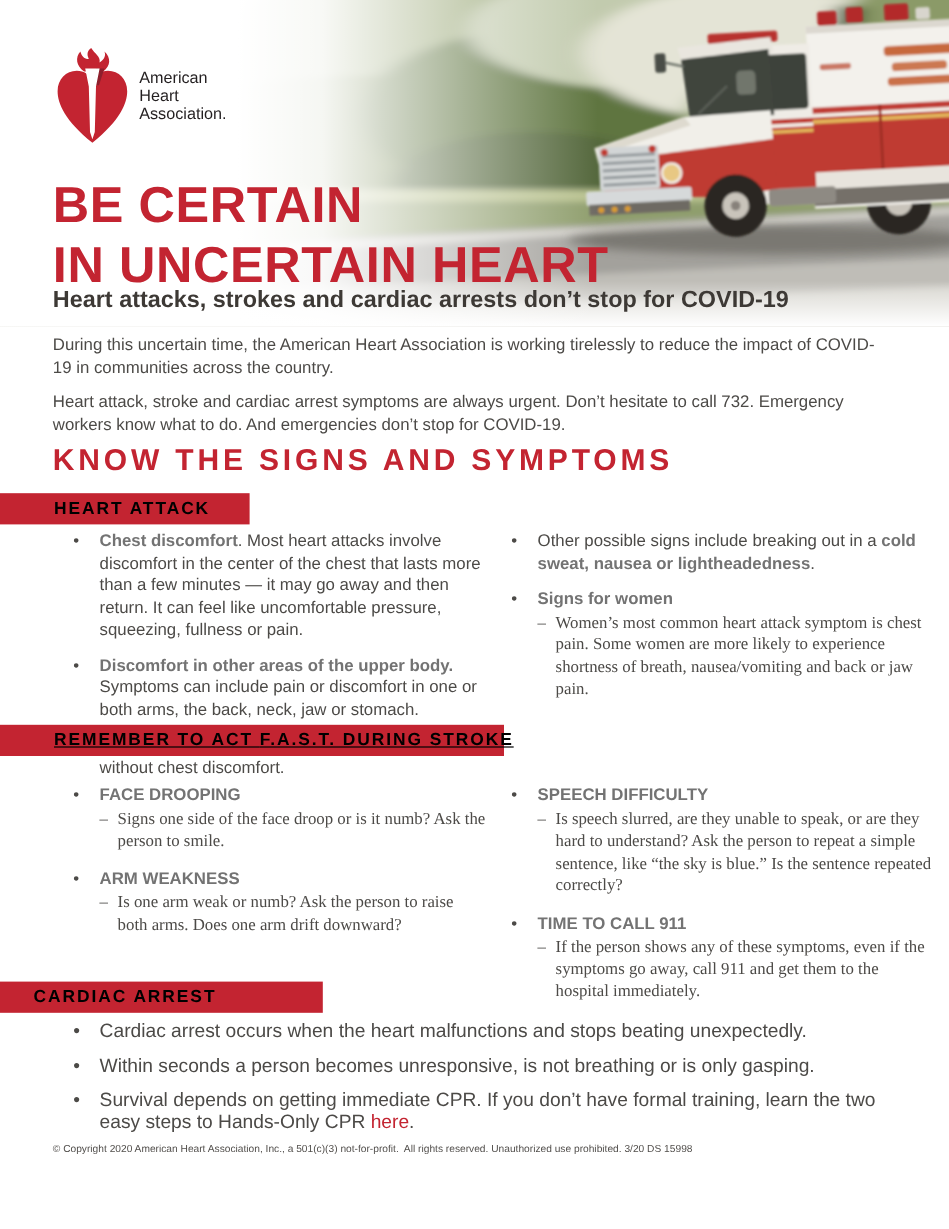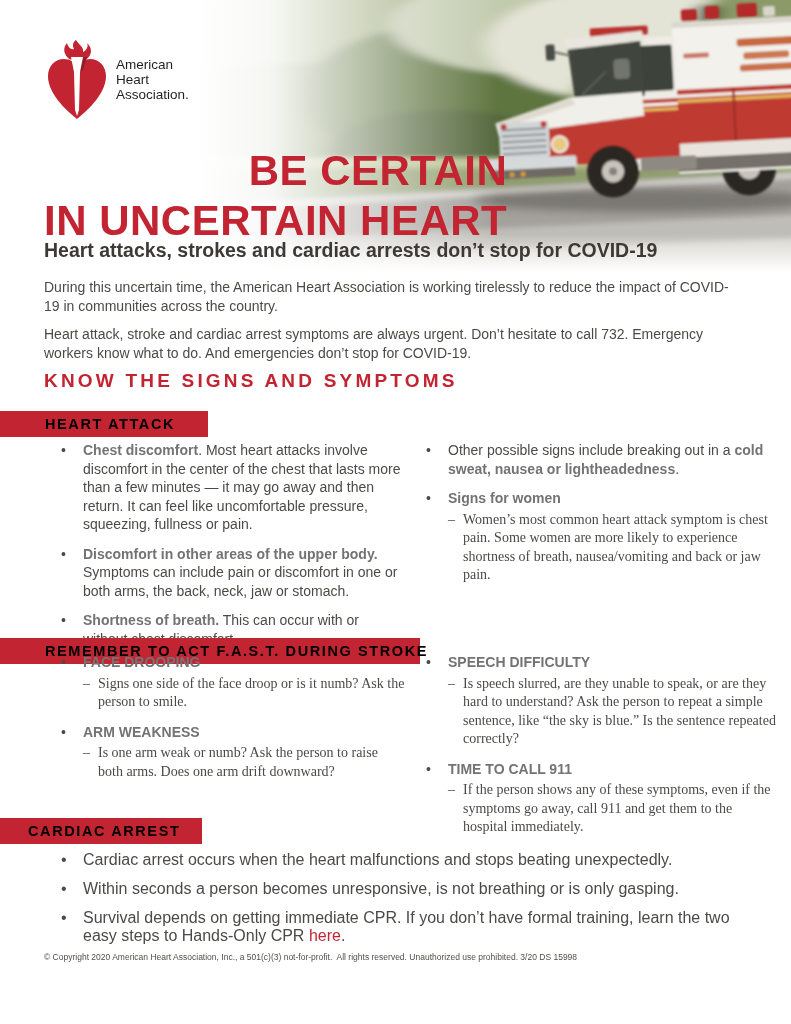--- a/index.html
+++ b/index.html
@@ -15,39 +15,39 @@
       linear-gradient(90deg,#fff 0%,#fff 25%,rgba(255,255,255,.93) 34%,rgba(255,255,255,.55) 46%,rgba(255,255,255,0) 63%),
       linear-gradient(180deg,rgba(255,255,255,0) 86%,#fff 100%);}
 
   
   .logo{position:absolute;top:40px;left:46px;display:flex;align-items:flex-start;gap:8px;z-index:3;}
   .logo-text{margin-top:17px;font-size:13.5px;font-weight:normal;color:#231f20;line-height:15px;}
 
   
   .title{position:absolute;left:44px;top:146px;margin:0;color:var(--red);
          font-size:42px;line-height:50px;font-weight:800;letter-spacing:.5px;z-index:3;}
-  .title .tl{display:block;text-align:right;}
+  .title .tl{display:block;}
   .subtitle{position:absolute;left:44px;top:239px;margin:0;font-size:19.5px;font-weight:700;
             color:var(--dark);z-index:3;}
 
   
   .intro{position:absolute;left:44px;top:278px;width:688px;font-size:14px;line-height:19px;z-index:3;}
   .intro p{margin:0 0 9px 0;}
 
   
-  .sec-heading{position:absolute;left:44px;top:370px;margin:0;font-size:19px;font-weight:700;
+  .sec-heading{position:absolute;left:44px;top:370px;margin:0;font-size:25px;font-weight:700;
                color:var(--red);letter-spacing:3.2px;}
 
   
   .banner{position:absolute;left:0;box-sizing:border-box;background:var(--red);color:#000000;
           font-weight:700;font-size:14.5px;letter-spacing:1.6px;line-height:26px;height:26px;
           padding:0 14px 0 45px;white-space:nowrap;}
   .banner-ha{top:411px;width:208px;}
-  .banner-stroke{top:638px;width:420px;}
-  .banner-ca{top:818px;width:202px;padding-left:28px;}
+  .banner-stroke{top:604px;width:420px;text-decoration:underline;}
+  .banner-ca{top:818px;width:269px;padding-left:28px;}
   .xbold{font-weight:900;}
 
   
   b{font-weight:700;color:#737373;}
   .col{position:absolute;font-size:14px;line-height:18.5px;}
   .colL{left:55px;width:350px;}
   .colR{left:420px;width:358px;}
   .colHA{top:441px;}
   .colSTK{top:653px;}
   ul.b{list-style:none;margin:0;padding:0;}

